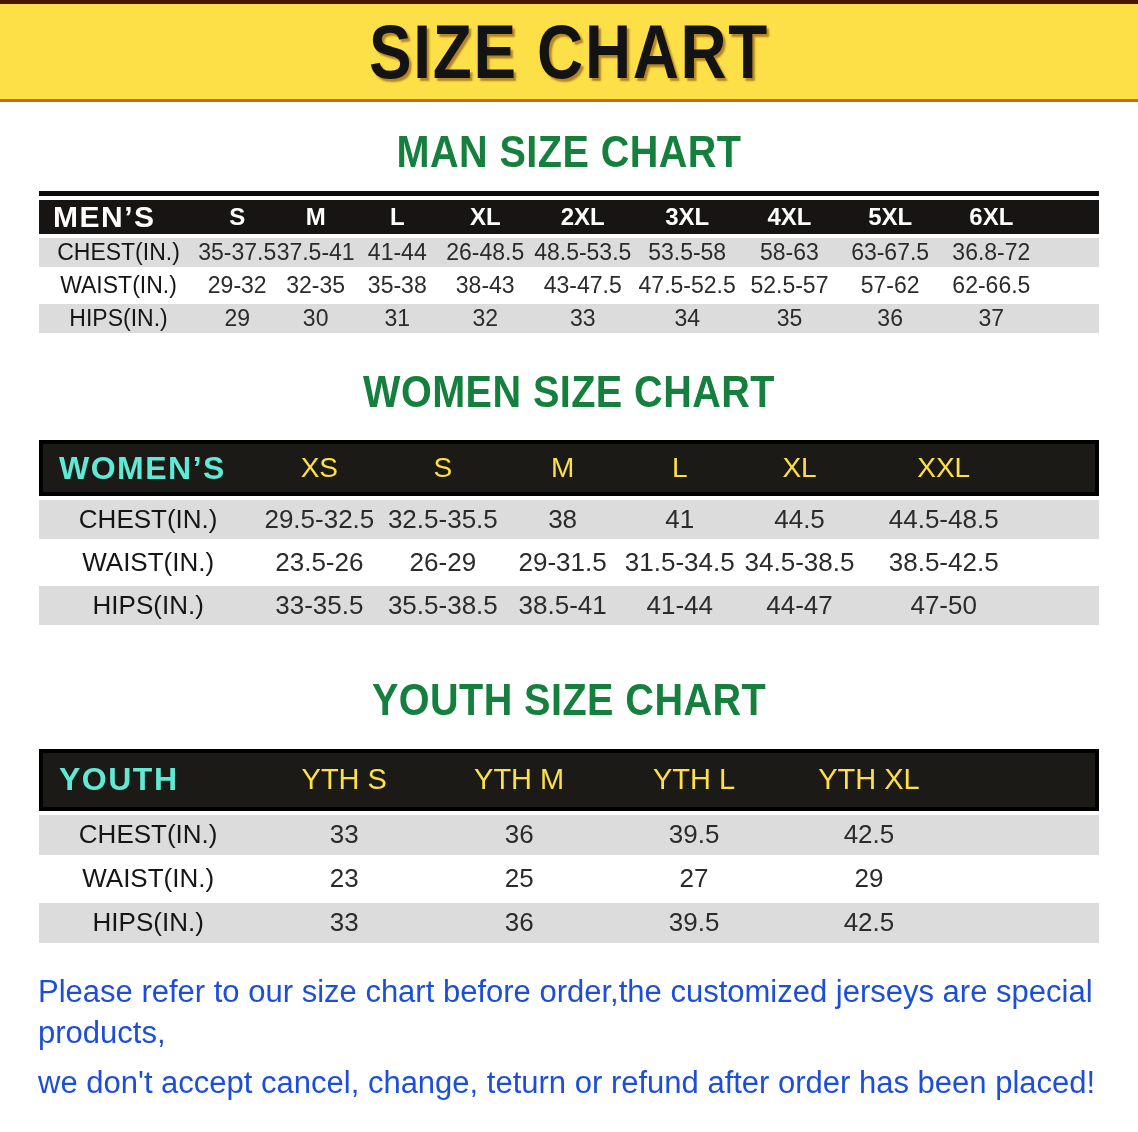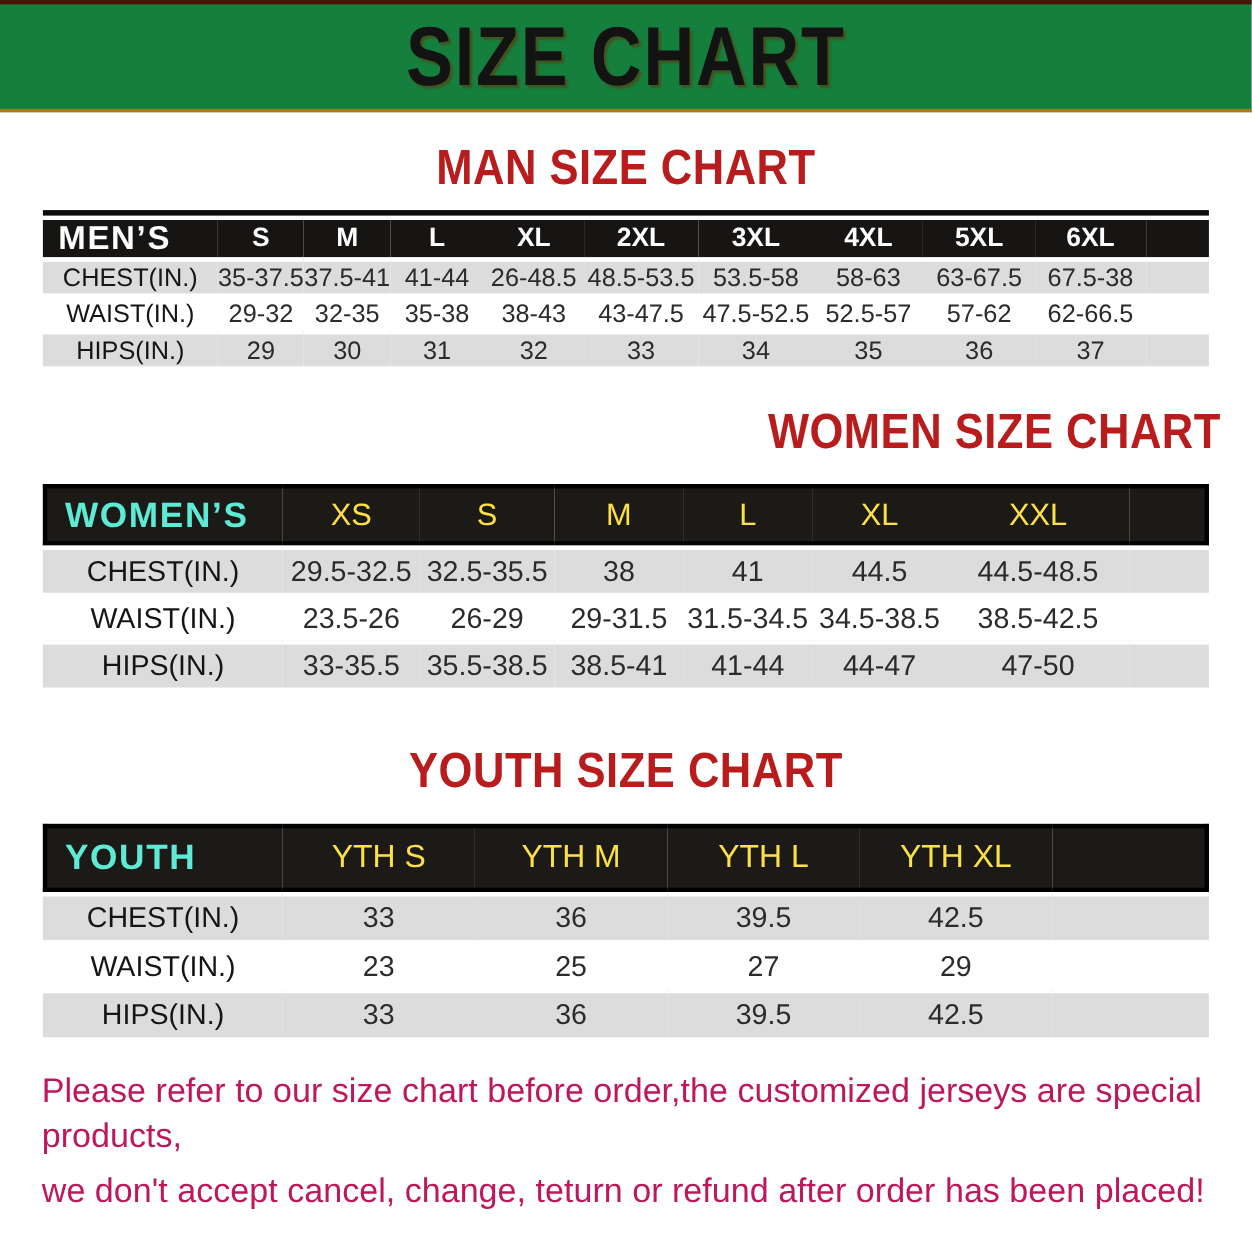--- a/index.html
+++ b/index.html
@@ -2,35 +2,35 @@
 <html><head>
 <meta charset="utf-8">
 <style>
   html,body{margin:0;padding:0;}
   body{
     width:1138px;height:1132px;background:#ffffff;
     font-family:"Liberation Sans", sans-serif;overflow:hidden;
   }
   
   .banner{
-    height:95px;background:#15803d;
+    height:95px;background:#fde047;
     border-top:4px solid #471407;border-bottom:3px solid #C96A15;
     display:flex;align-items:center;justify-content:center;
   }
   .banner h1{margin:0;line-height:1;}
   .banner h1 span{
     display:inline-block;font-size:76px;font-weight:bold;color:#131313;
     letter-spacing:2px;transform:scaleX(0.84);
     text-shadow:3px 3px 2px rgba(105,44,4,0.5);
   }
   
-  .sec-title{text-align:center;margin:0;color:#b91c1c;line-height:1.1;}
+  .sec-title{text-align:center;margin:0;color:#15803d;line-height:1.1;}
   .sec-title span{display:inline-block;font-size:45px;font-weight:bold;transform:scaleX(0.88);letter-spacing:0.5px;}
   #sec-men  .sec-title{margin:25px 0 14px;}
-  #sec-women .sec-title{margin:34px 0 24px;text-align:right;}
+  #sec-women .sec-title{margin:34px 0 24px;}
   #sec-youth .sec-title{margin:50px 0 24px;}
   
   table{width:1060px;margin:0 auto;border-collapse:separate;border-spacing:0;table-layout:fixed;}
   th,td{text-align:center;padding:0;overflow:hidden;white-space:nowrap;}
   thead th{background:#161513;color:#fdfdfd;}
   tbody td{border-top:4px solid #ffffff;color:#2b2b2b;}
   tbody tr:nth-child(odd) td{background:#dcdcdc;}
   tbody tr:nth-child(even) td{background:#ffffff;}
   .top-rule{height:5px;background:#0c0c0c;width:1060px;margin:0 auto 4px;}
   
@@ -48,21 +48,21 @@
     text-align:left;padding-left:16px;letter-spacing:1.5px;color:#5eead4;
   }
   .t-women thead th:last-child,.t-youth thead th:last-child{border-right:4px solid #000;}
   .t-women thead th{height:48px;font-size:28px;}
   .t-youth thead th{height:54px;font-size:29px;}
   .t-women tbody td{height:39px;font-size:26px;}
   .t-youth tbody td{height:40px;font-size:26px;}
   .t-women tbody td:first-child,.t-youth tbody td:first-child{color:#151515;}
   
   .note{margin:28px 38px 0;}
-  .note p{margin:0 0 8px;font-size:31px;line-height:1.35;color:#be185d;}
+  .note p{margin:0 0 8px;font-size:31px;line-height:1.35;color:#1d4ed8;}
 </style>
 </head>
 <body>
 
 <header class="banner">
   <h1><span>SIZE CHART</span></h1>
 </header>
 
 <section id="sec-men">
   <h2 class="sec-title"><span>MAN SIZE CHART</span></h2>
@@ -100,21 +100,21 @@
         <tr>
           <td>CHEST(IN.)</td>
           <td>35-37.5</td>
           <td>37.5-41</td>
           <td>41-44</td>
           <td>26-48.5</td>
           <td>48.5-53.5</td>
           <td>53.5-58</td>
           <td>58-63</td>
           <td>63-67.5</td>
-          <td>67.5-38</td>
+          <td>36.8-72</td>
           <td></td>
         </tr>
         <tr>
           <td>WAIST(IN.)</td>
           <td>29-32</td>
           <td>32-35</td>
           <td>35-38</td>
           <td>38-43</td>
           <td>43-47.5</td>
           <td>47.5-52.5</td>

